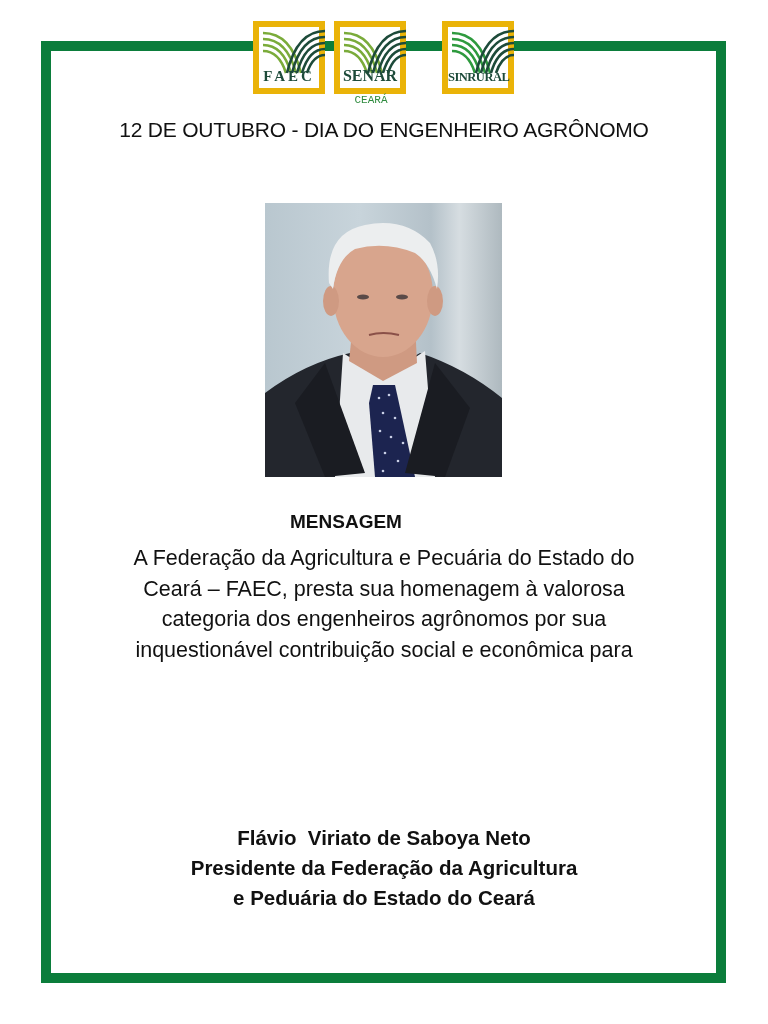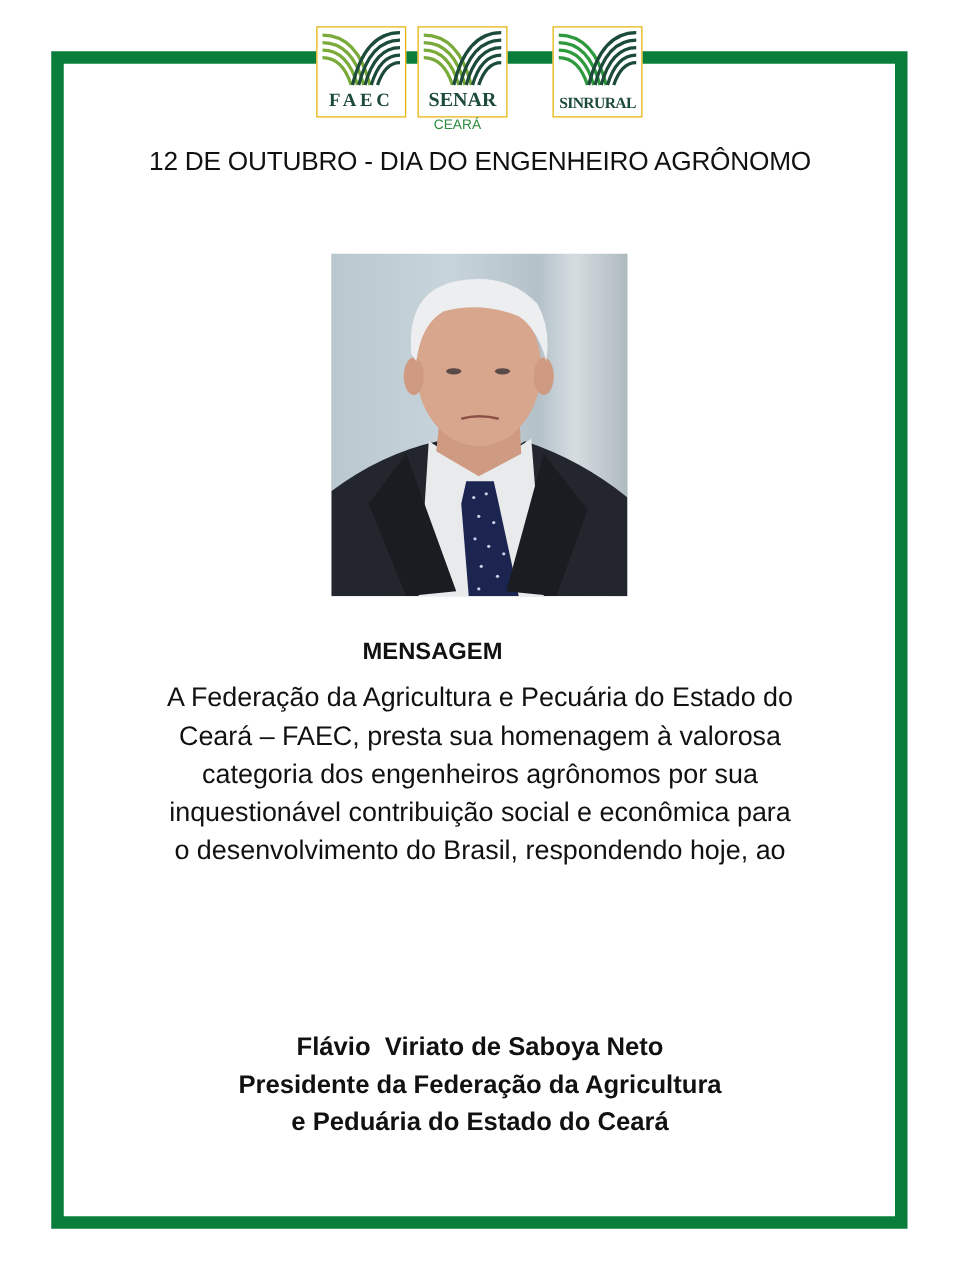--- a/index.html
+++ b/index.html
@@ -30,21 +30,21 @@
       left: 253px;
       width: 263px;
       height: 90px;
     }
     .logo {
       position: absolute;
       top: 0;
       width: 72px;
       height: 73px;
       background: #ffffff;
-      border: 1px solid #eab308;
+      border: 6px solid #eab308;
       box-sizing: border-box;
     }
     .logo svg {
       position: absolute;
       left: 2px;
       top: 2px;
     }
     .logo .logo-name {
       position: absolute;
       left: 0;
@@ -57,26 +57,27 @@
       white-space: nowrap;
     }
     .logo-faec { left: 0; }
     .logo-faec .logo-name { font-size: 15px; letter-spacing: 3px; }
     .logo-senar { left: 81px; }
     .logo-senar .logo-name { font-size: 16px; letter-spacing: 0px; }
     .logo-sinrural { left: 189px; }
     .logo-sinrural .logo-name { font-size: 12.5px; letter-spacing: -0.5px; }
     .logo-sub {
       position: absolute;
-      left: 94px;
+      left: 82px;
       top: 73px;
       width: 72px;
+      text-align: center;
       font-size: 11px;
       color: #2e8b3e;
-      font-family: Liberation Sans, sans-serif;
+      font-family: Liberation Mono, monospace;
     }
     .title {
       position: absolute;
       top: 118px;
       left: 0;
       width: 768px;
       text-align: center;
       font-size: 21px;
       font-weight: normal;
       color: #111111;
@@ -222,20 +223,19 @@
   </svg>
 </div>
 
 <div class="section-title">MENSAGEM</div>
 
 <div class="message">
   <div>A Federação da Agricultura e Pecuária do Estado do</div>
   <div>Ceará – FAEC, presta sua homenagem à valorosa</div>
   <div>categoria dos engenheiros agrônomos por sua</div>
   <div>inquestionável contribuição social e econômica para</div>
-  <div>o desenvolvimento do Brasil, respondendo hoje, ao</div>
 </div>
 
 <div class="signature">
   <div>Flávio  Viriato de Saboya Neto</div>
   <div>Presidente da Federação da Agricultura</div>
   <div>e Peduária do Estado do Ceará</div>
 </div>
 
 </body></html>

